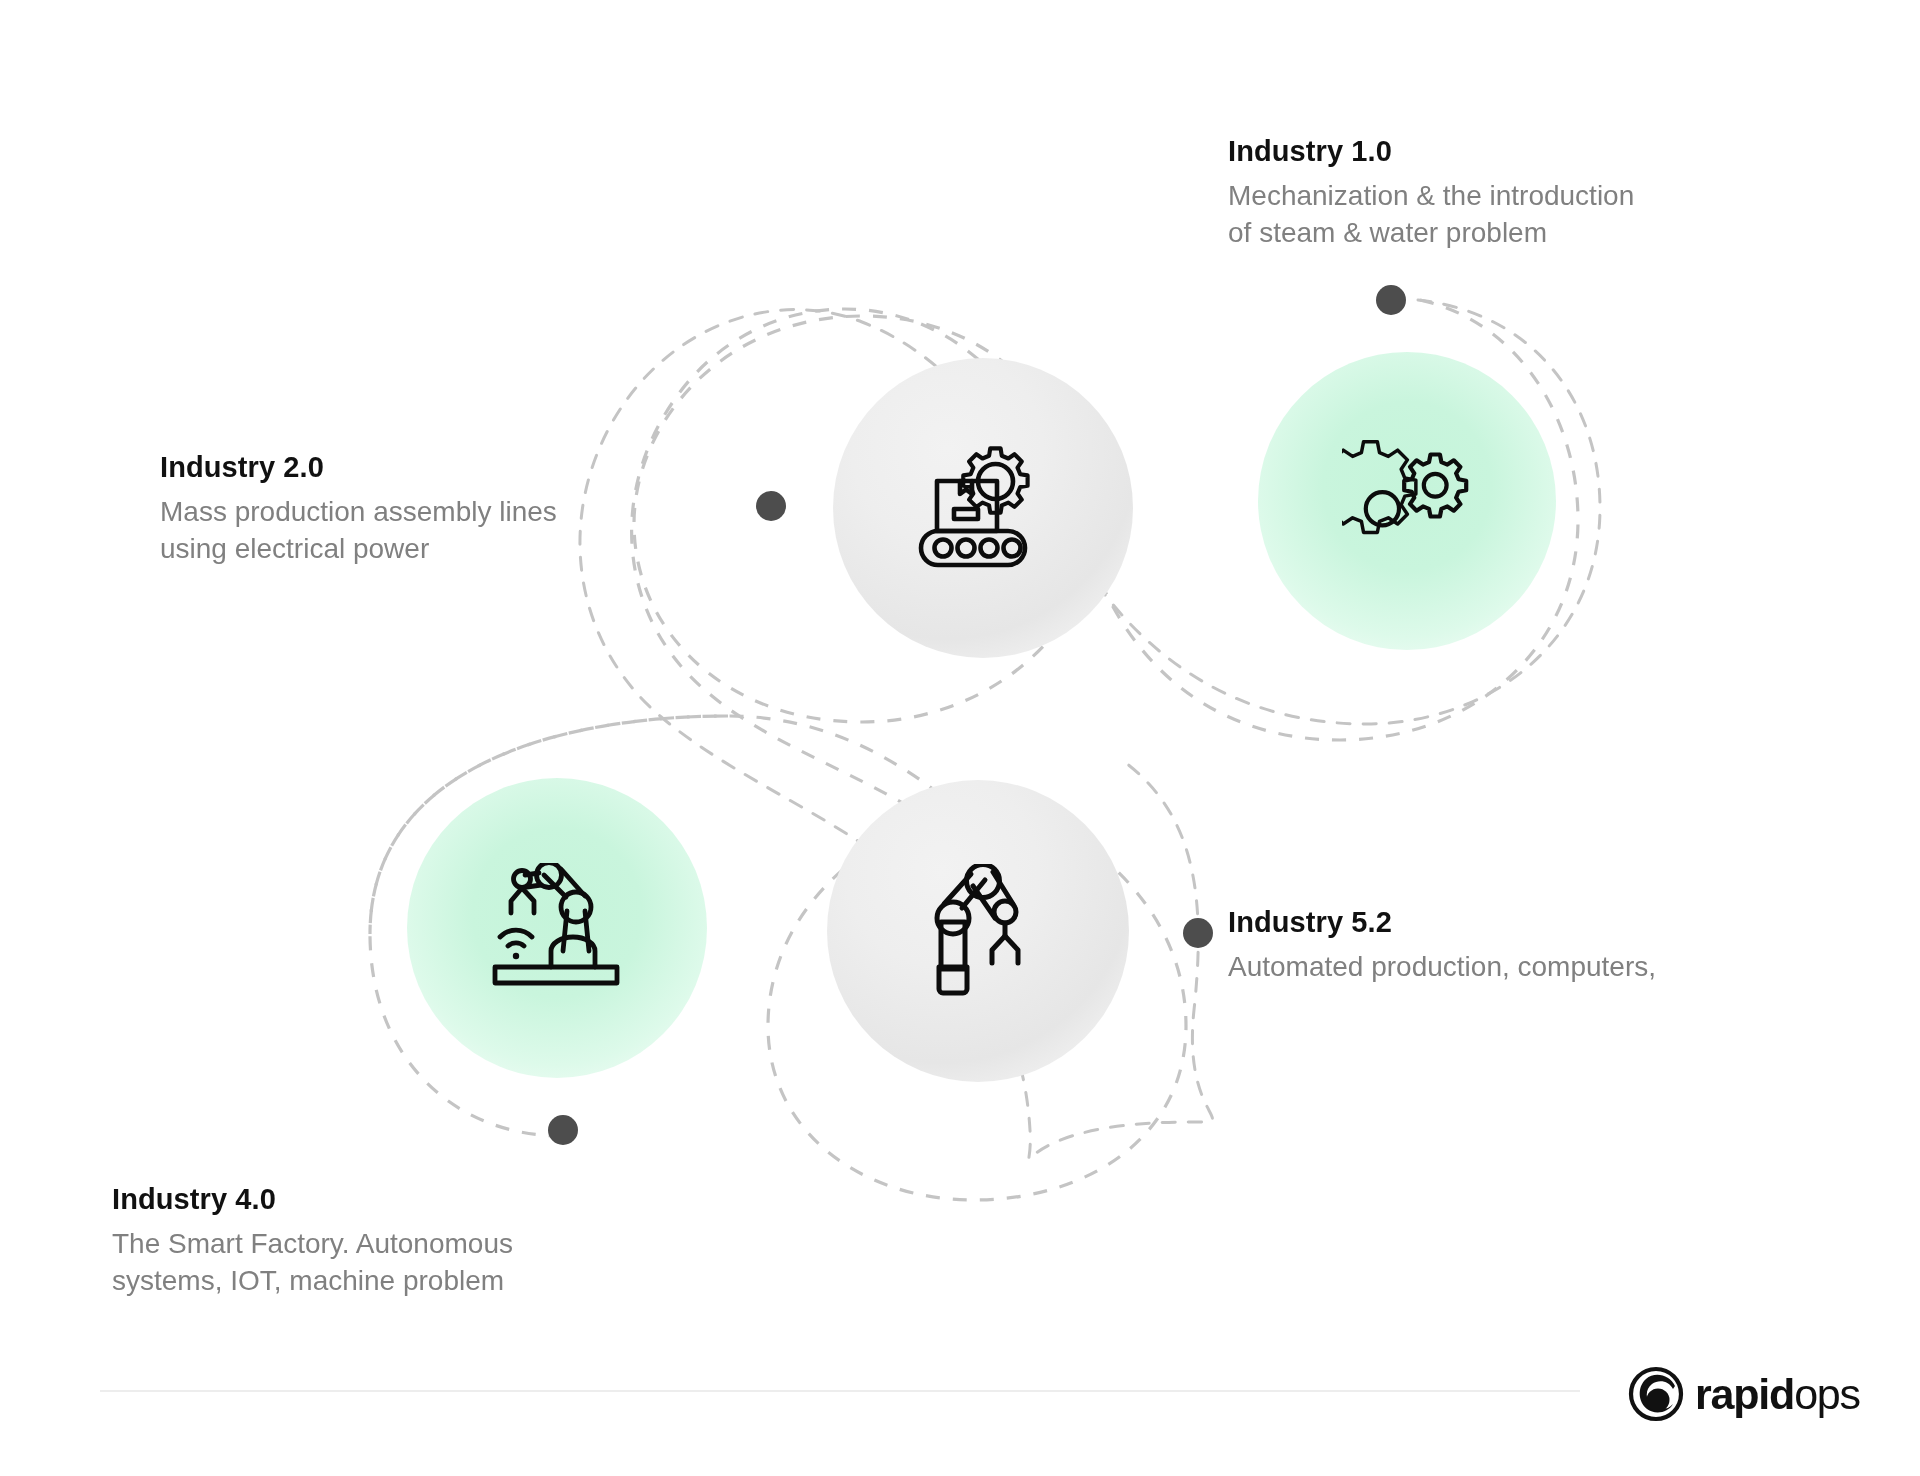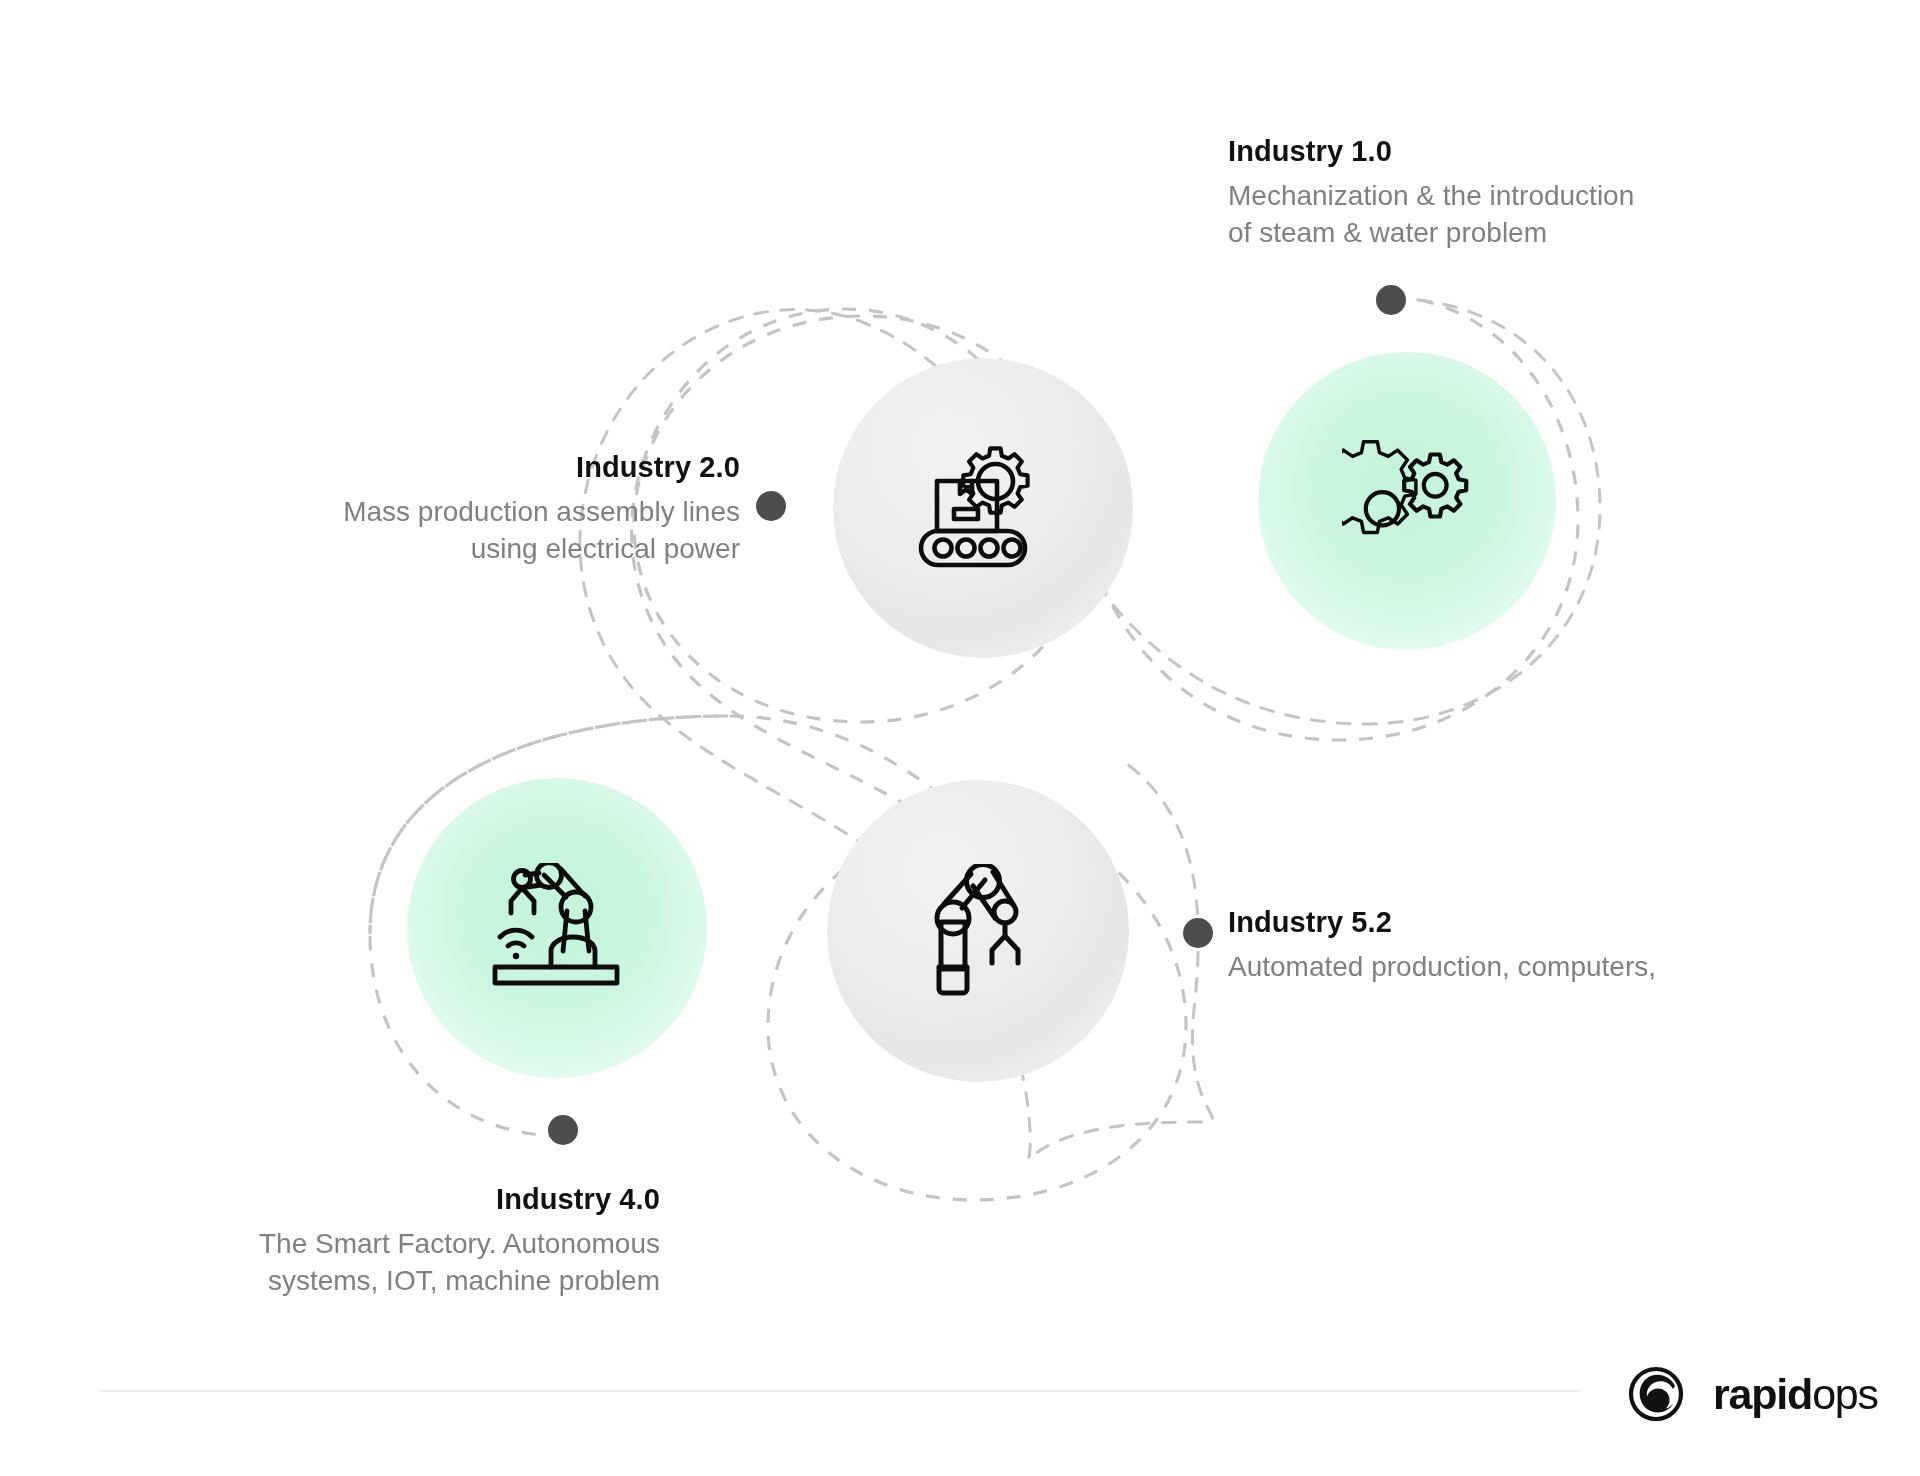--- a/index.html
+++ b/index.html
@@ -61,38 +61,38 @@
   }
   .txt .desc {
     font-size: 28px;
     font-weight: 400;
     color: #808080;
     line-height: 1.31;
     margin-top: 7px;
     white-space: nowrap;
   }
   .align-left { text-align: left; }
-  .align-right { text-align: right; }
+  .align-right { text-align: left; }
 
   
   #divider {
     position: absolute;
     left: 100px;
     top: 1390px;
     width: 1480px;
     height: 2px;
     background: #ededed;
   }
   #logo {
     position: absolute;
     left: 1628px;
     top: 1366px;
     display: flex;
     align-items: center;
-    gap: 29px;
+    gap: 11px;
   }
   #logo .wordmark {
     font-size: 43px;
     line-height: 1;
     color: #111111;
     letter-spacing: -1.2px;
   }
   #logo .wordmark .b { font-weight: 700; }
   #logo .wordmark .r { font-weight: 400; }
 </style>

